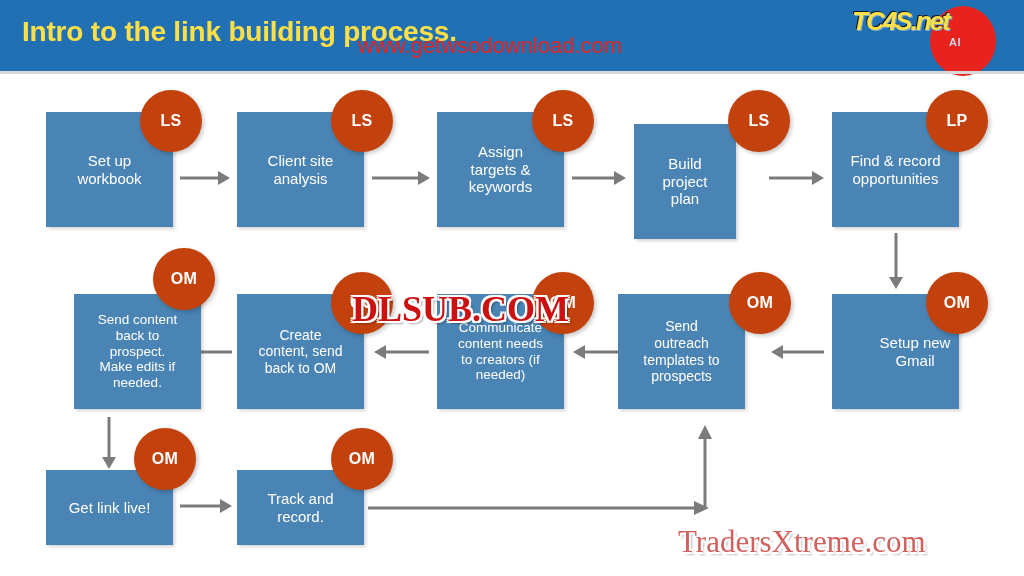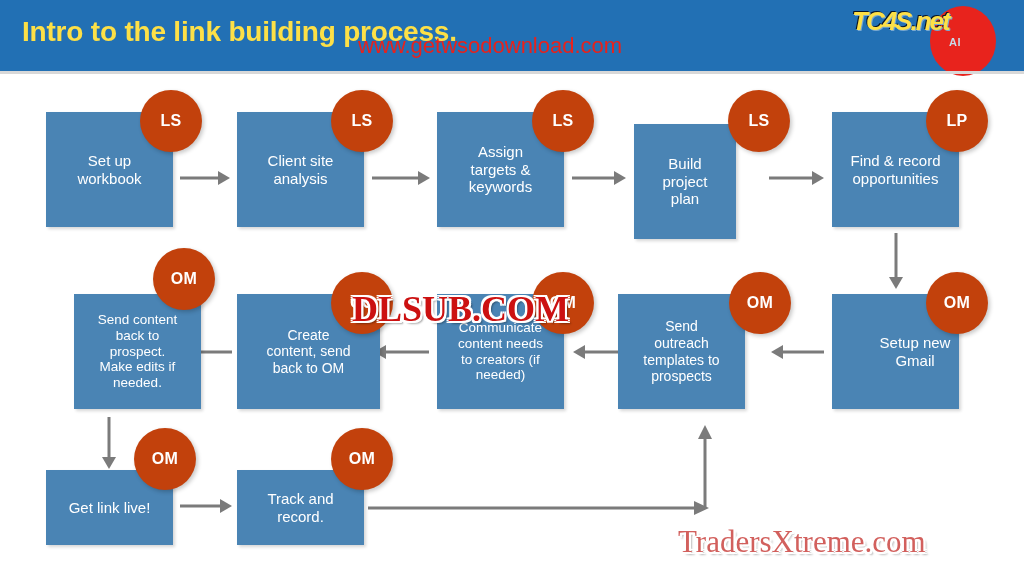--- a/index.html
+++ b/index.html
@@ -275,21 +275,21 @@
 outreach
 templates to
 prospects</span>
     </div>
   <div class="node" style="left:437px; top:294px; width:127px; height:115px; font-size:13.5px;">
       <span class="node-label">Communicate
 content needs
 to creators (if
 needed)</span>
     </div>
-  <div class="node" style="left:237px; top:294px; width:143px; height:115px; font-size:14px;">
+  <div class="node" style="left:237px; top:294px; width:127px; height:115px; font-size:14px;">
       <span class="node-label">Create
 content, send
 back to OM</span>
     </div>
   <div class="node" style="left:46px;  top:294px; width:127px; height:115px; font-size:13.5px;margin-left:28px;">
       <span class="node-label">Send content
 back to
 prospect.
 Make edits if
 needed.</span>

